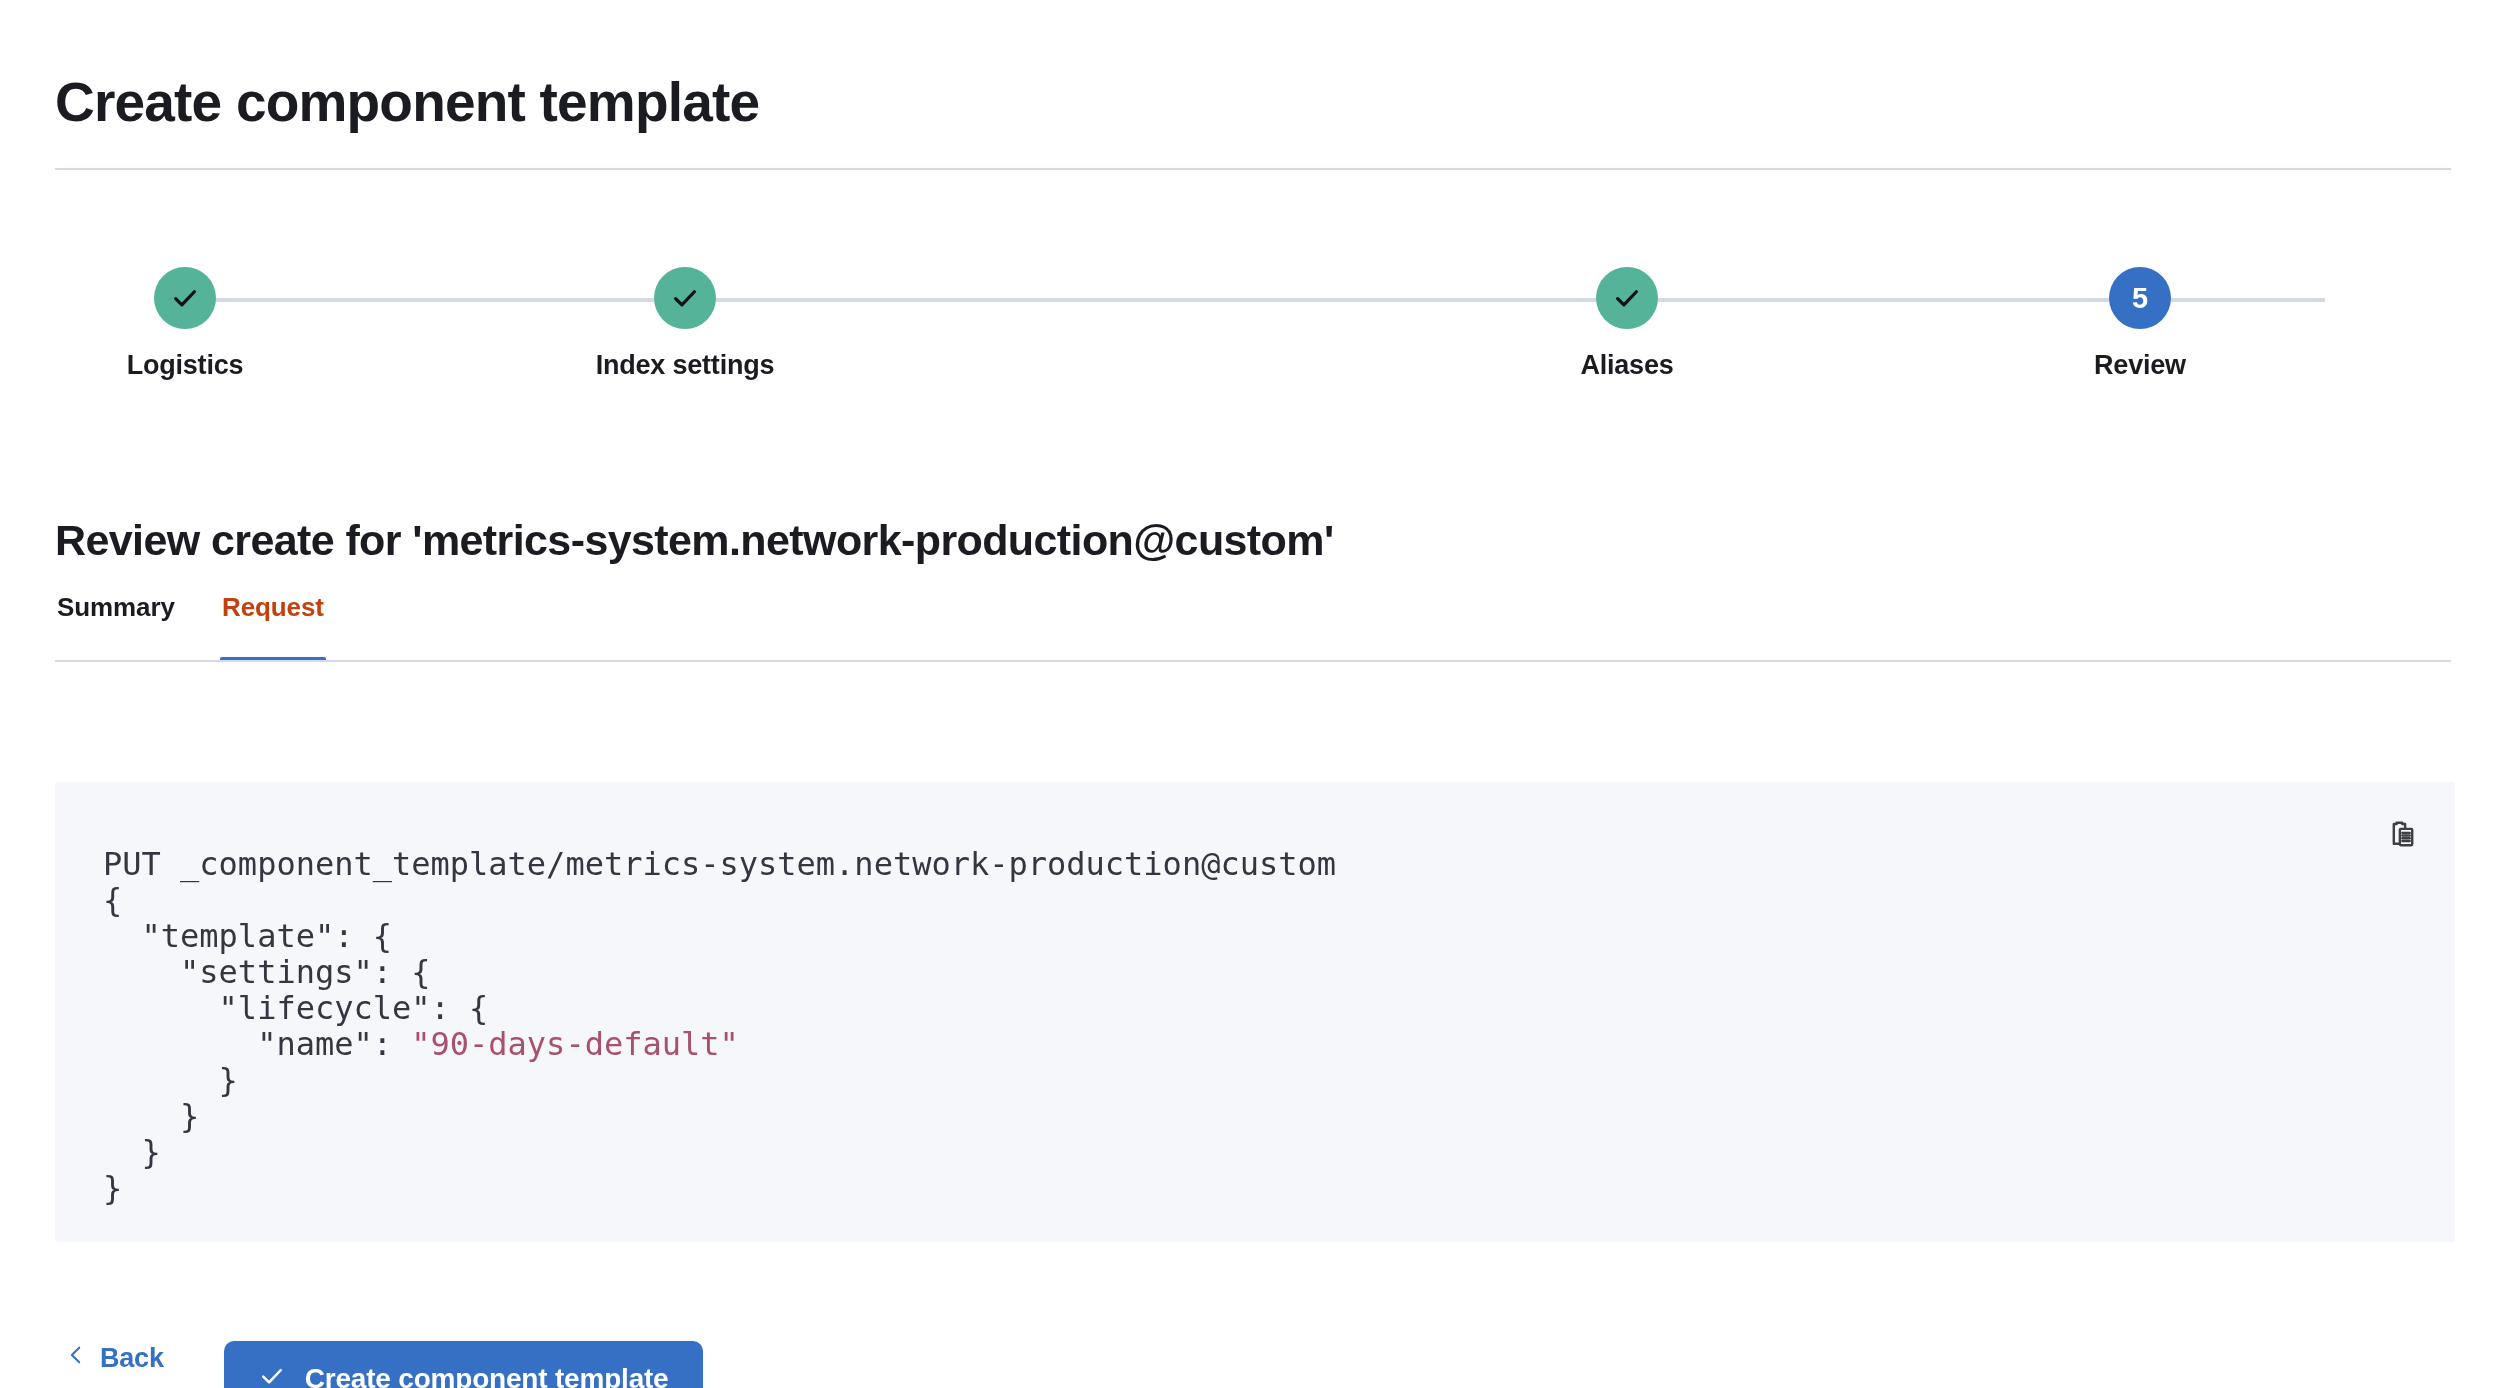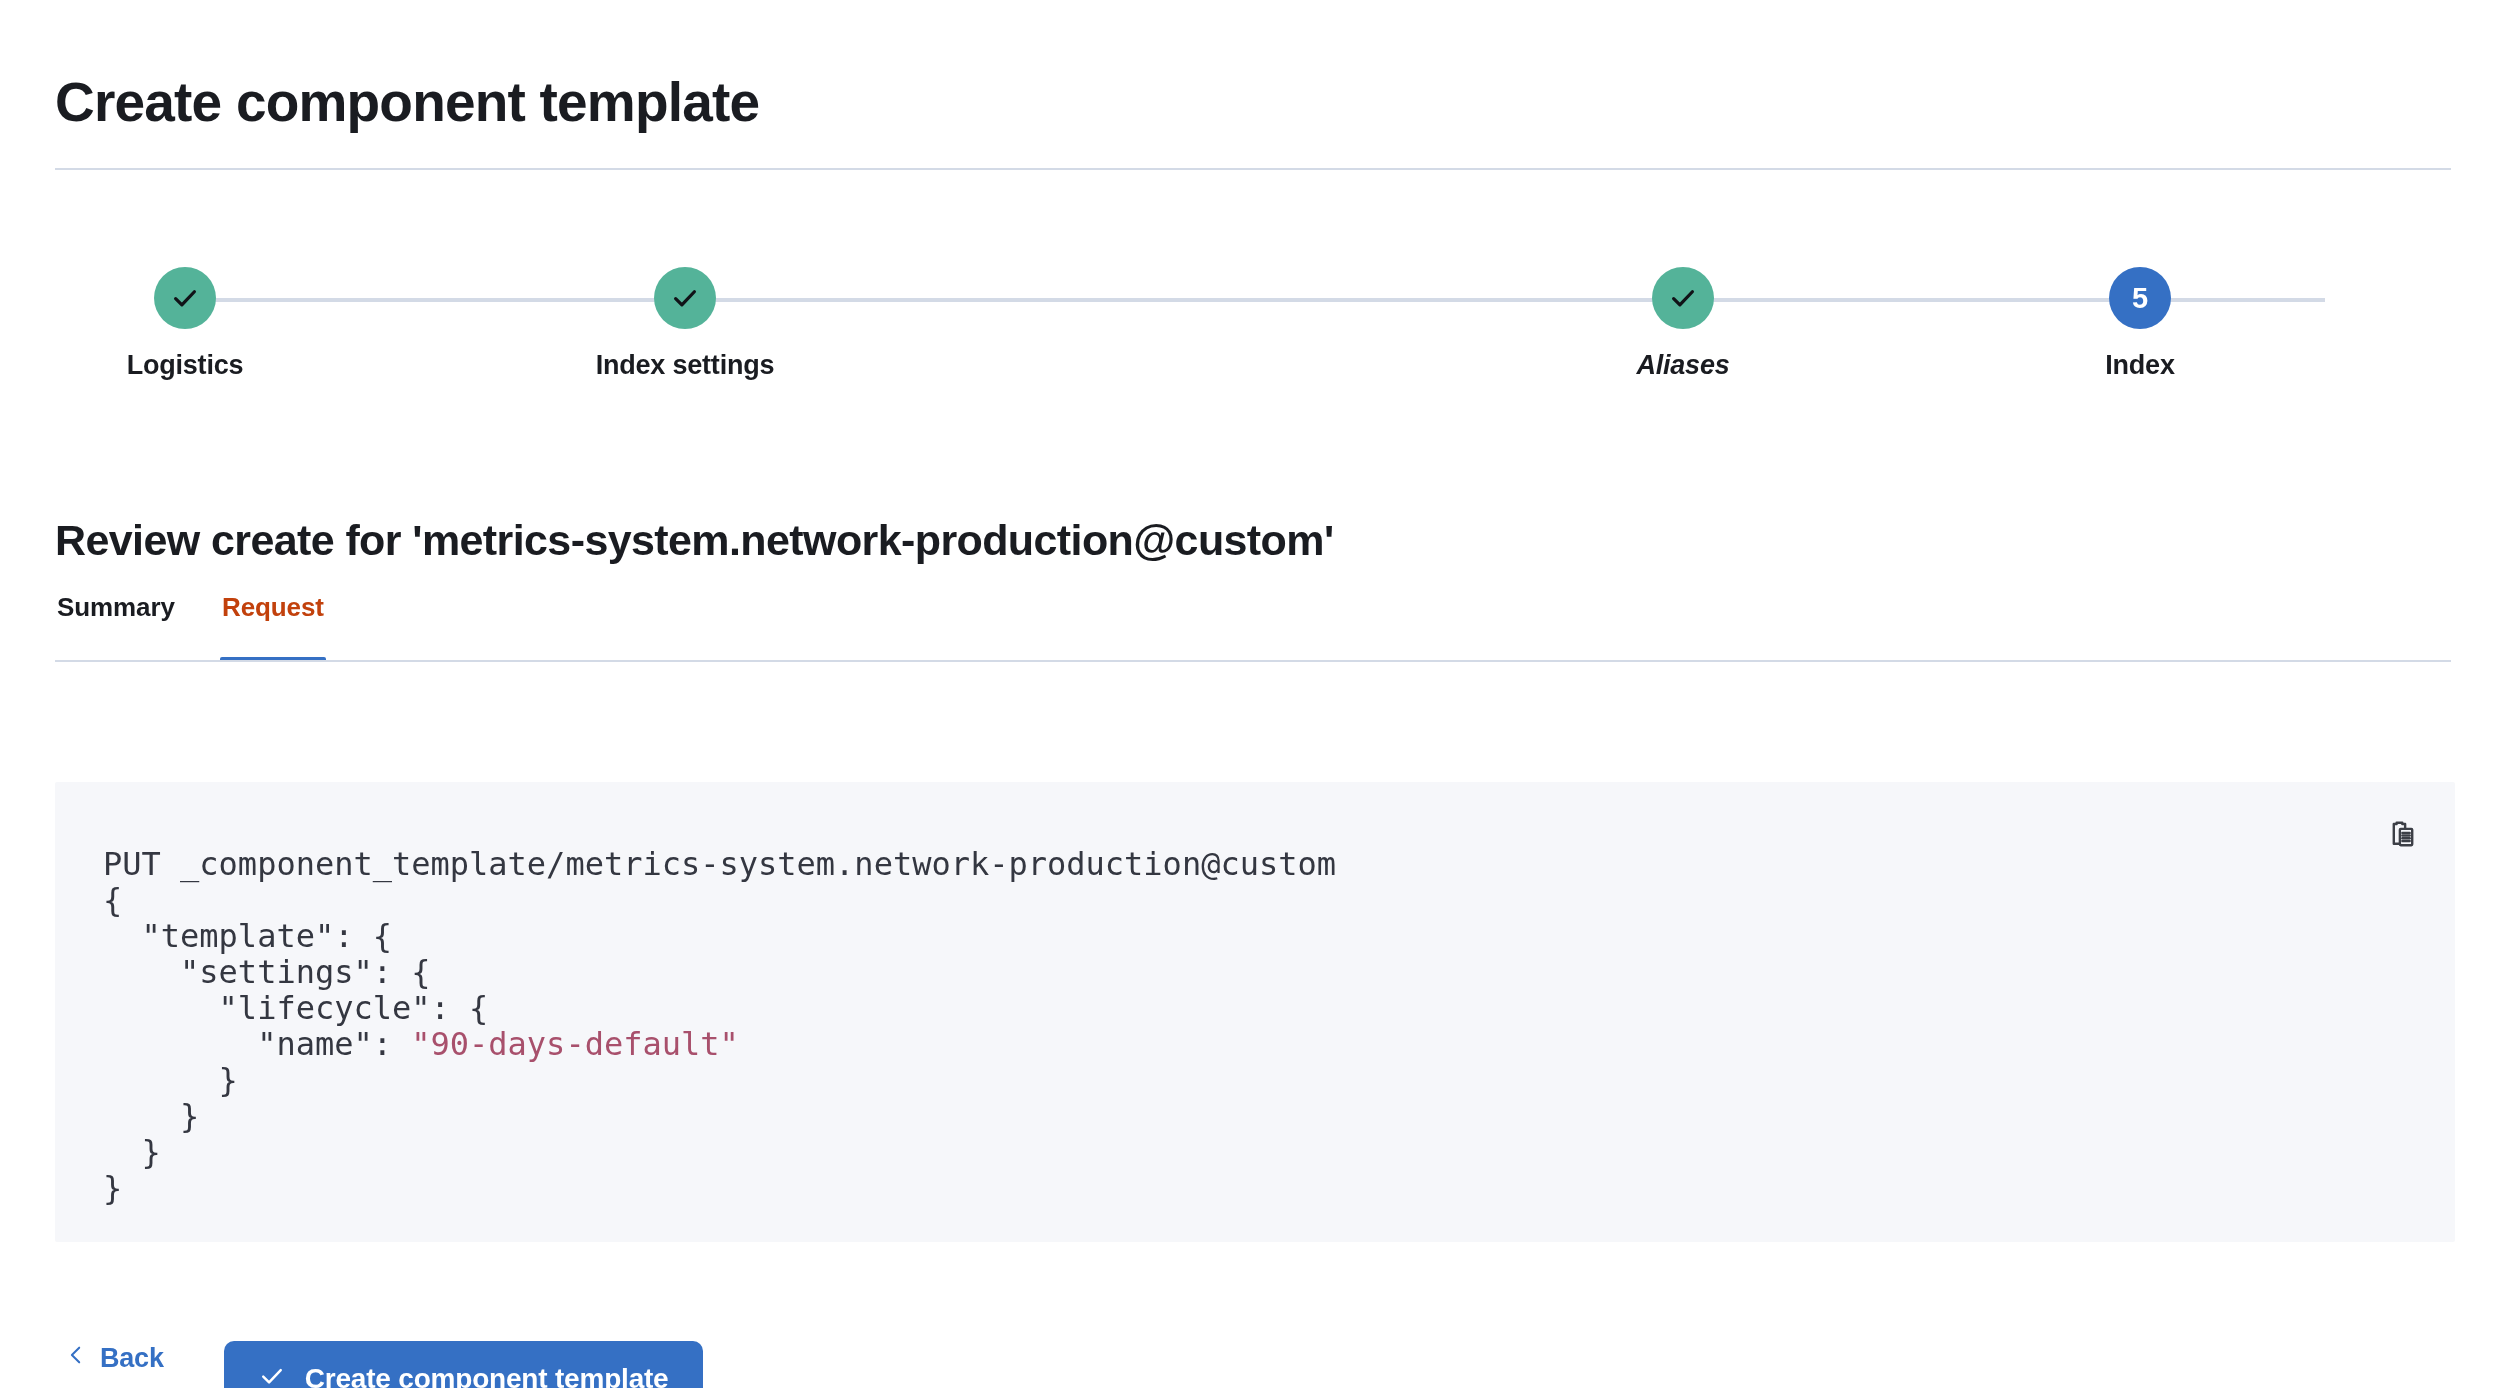--- a/index.html
+++ b/index.html
@@ -241,36 +241,36 @@
         <span>
           <svg width="30" height="30" viewBox="0 0 24 24" fill="none" stroke="#111318" stroke-width="2.6" stroke-linecap="round" stroke-linejoin="round">
             <polyline points="4.5,12.5 9.5,17.5 19.5,7"></polyline>
           </svg>
         </span>
       </div>
       <div class="step-label">Logistics</div>
     </div>
 
 
-    <div class="step" style="left:1628px;font-style:italic;">
+    <div class="step" style="left:1572px;">
       <div class="step-circle done">
         <span>
           <svg width="30" height="30" viewBox="0 0 24 24" fill="none" stroke="#111318" stroke-width="2.6" stroke-linecap="round" stroke-linejoin="round">
             <polyline points="4.5,12.5 9.5,17.5 19.5,7"></polyline>
           </svg>
         </span>
       </div>
       <div class="step-label">Aliases</div>
     </div>
 
     <div class="step" style="left:2085px;">
       <div class="step-circle current">
         <span class="num">5</span>
       </div>
-      <div class="step-label">Index</div>
+      <div class="step-label">Review</div>
     </div>
   </div>
 
   <h2 class="review-heading">Review create for 'metrics-system.network-production@custom'</h2>
 
   <div class="tabs">
     <button class="tab" style="left:0px;">
       <span>Summary</span>
     </button>
     <button class="tab active" style="left:165px;">

